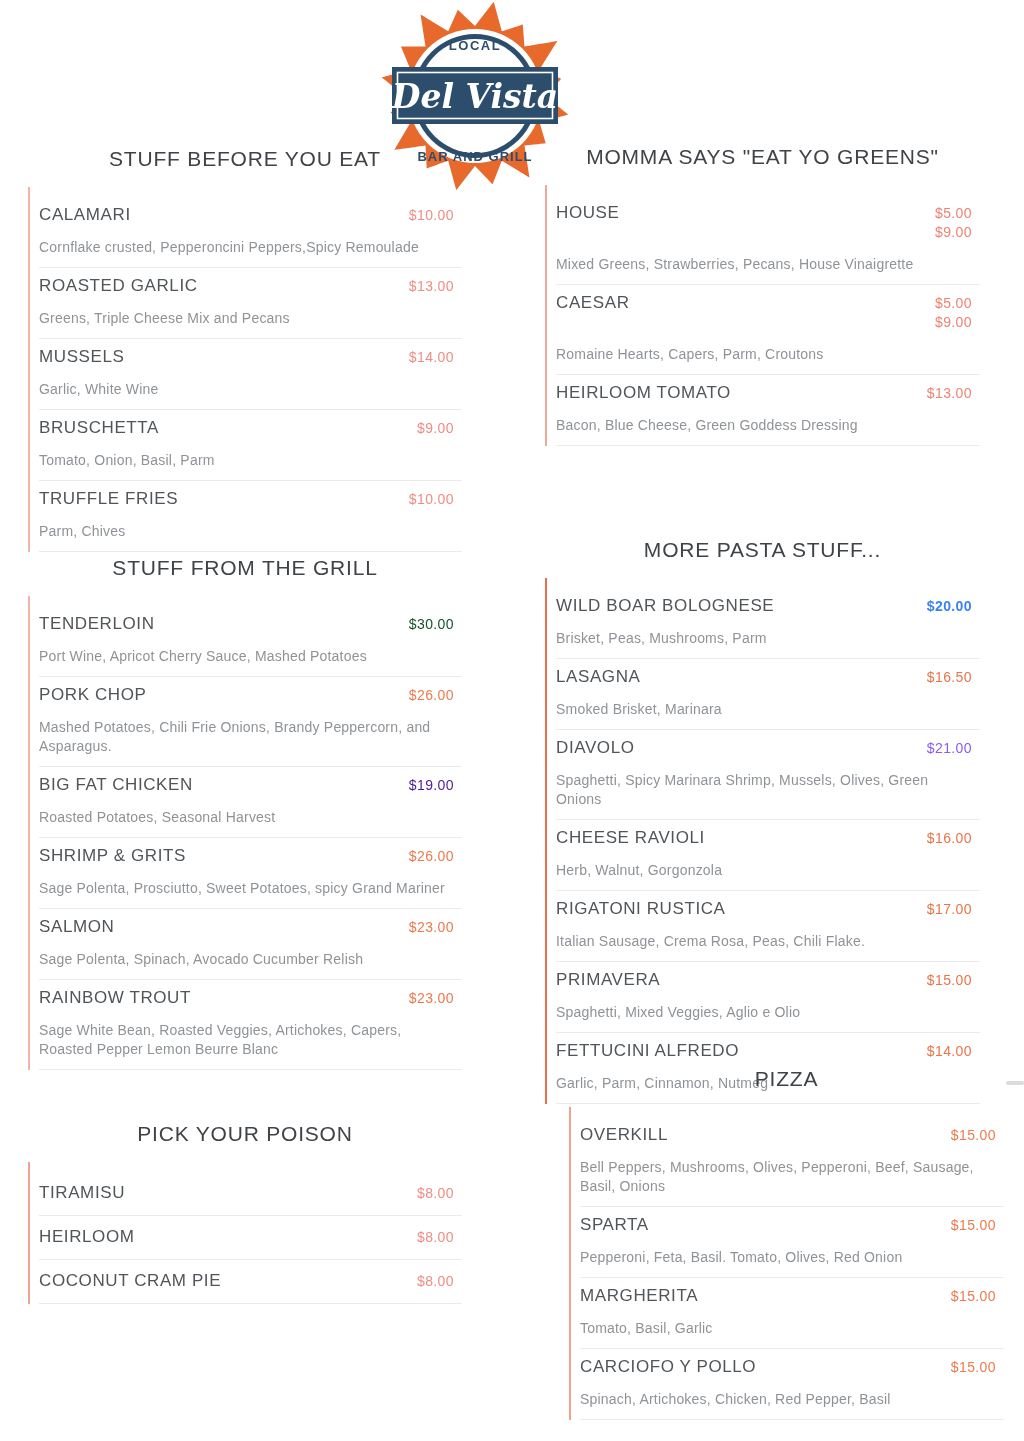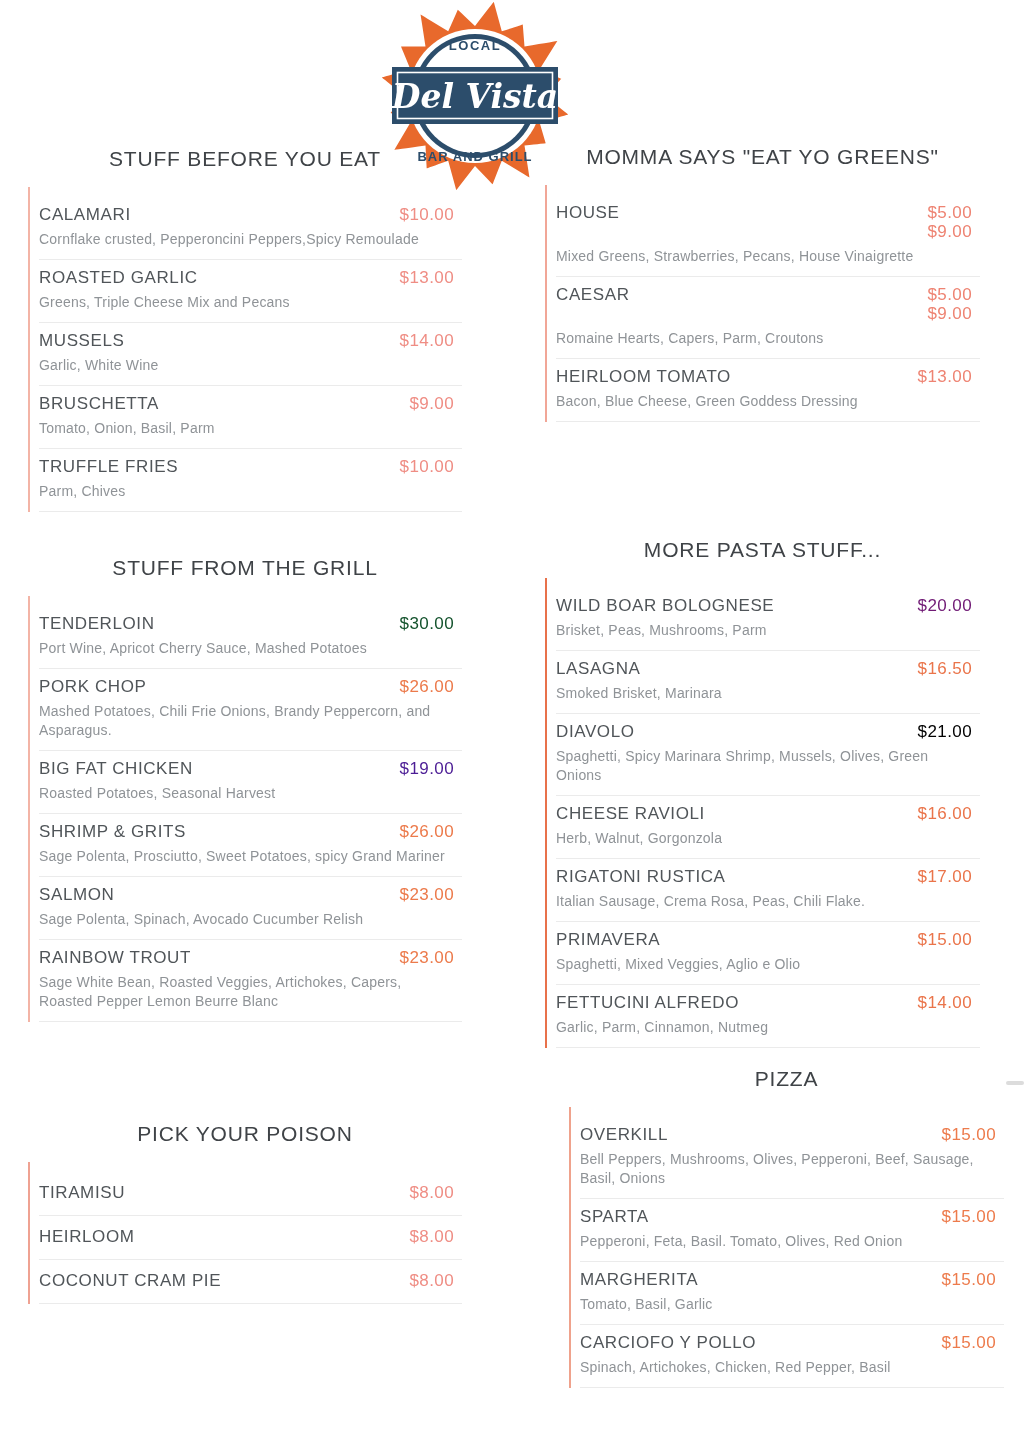--- a/index.html
+++ b/index.html
@@ -25,25 +25,25 @@
     border-bottom:1px solid #ebebeb;
     padding:9px 8px 10px 0;
   }
   .menu-item.no-desc{padding:12px 8px 13px 0;}
   .item-row{display:flex;justify-content:space-between;align-items:flex-start;}
   .item-name{
     font-size:17px;color:#505559;letter-spacing:0.6px;
     line-height:18px;font-weight:400;
   }
   .item-prices{
-    text-align:right;font-size:17px;line-height:18px;letter-spacing:0.4px;
+    text-align:right;font-size:14px;line-height:18px;letter-spacing:0.4px;
     display:flex;flex-direction:column;gap:1px;flex-shrink:0;padding-left:12px;
   }
   .item-desc{
-    margin-top:6px;font-size:14px;color:#8f9397;
+    margin-top:14px;font-size:14px;color:#8f9397;
     line-height:19px;letter-spacing:0.2px;
   }
   .scroll-fragment{
     position:absolute;left:1006px;top:1081px;width:18px;height:4px;
     background:#dcdcdc;border-radius:2px;
   }
 </style>
 </head>
 <body>
 
@@ -206,39 +206,39 @@
           <div class="item-desc">Sage White Bean, Roasted Veggies, Artichokes, Capers, Roasted Pepper Lemon Beurre Blanc</div>
         </div>
       </div>
     </section>
     <section class="menu-section" style="left: 545px; top: 537px; width: 435px;">
       <h2 class="section-title">MORE PASTA STUFF...</h2>
       <div class="item-list" style="border-left-color: rgb(232, 113, 75);">
         <div class="menu-item">
           <div class="item-row">
             <span class="item-name">WILD BOAR BOLOGNESE</span>
-            <span class="item-prices" style="color: #701a75;">
+            <span class="item-prices" style="color: #3b82f6; font-weight: bold;">
               <span>$20.00</span>
             </span>
           </div>
           <div class="item-desc">Brisket, Peas, Mushrooms, Parm</div>
         </div>
         <div class="menu-item">
           <div class="item-row">
             <span class="item-name">LASAGNA</span>
             <span class="item-prices" style="color: rgb(234, 116, 74);">
               <span>$16.50</span>
             </span>
           </div>
           <div class="item-desc">Smoked Brisket, Marinara</div>
         </div>
         <div class="menu-item">
           <div class="item-row">
             <span class="item-name">DIAVOLO</span>
-            <span class="item-prices" style="color: #000000;">
+            <span class="item-prices" style="color: #8b5cf6;">
               <span>$21.00</span>
             </span>
           </div>
           <div class="item-desc">Spaghetti, Spicy Marinara Shrimp, Mussels, Olives, Green Onions</div>
         </div>
         <div class="menu-item">
           <div class="item-row">
             <span class="item-name">CHEESE RAVIOLI</span>
             <span class="item-prices" style="color: rgb(234, 116, 74);">
               <span>$16.00</span>

